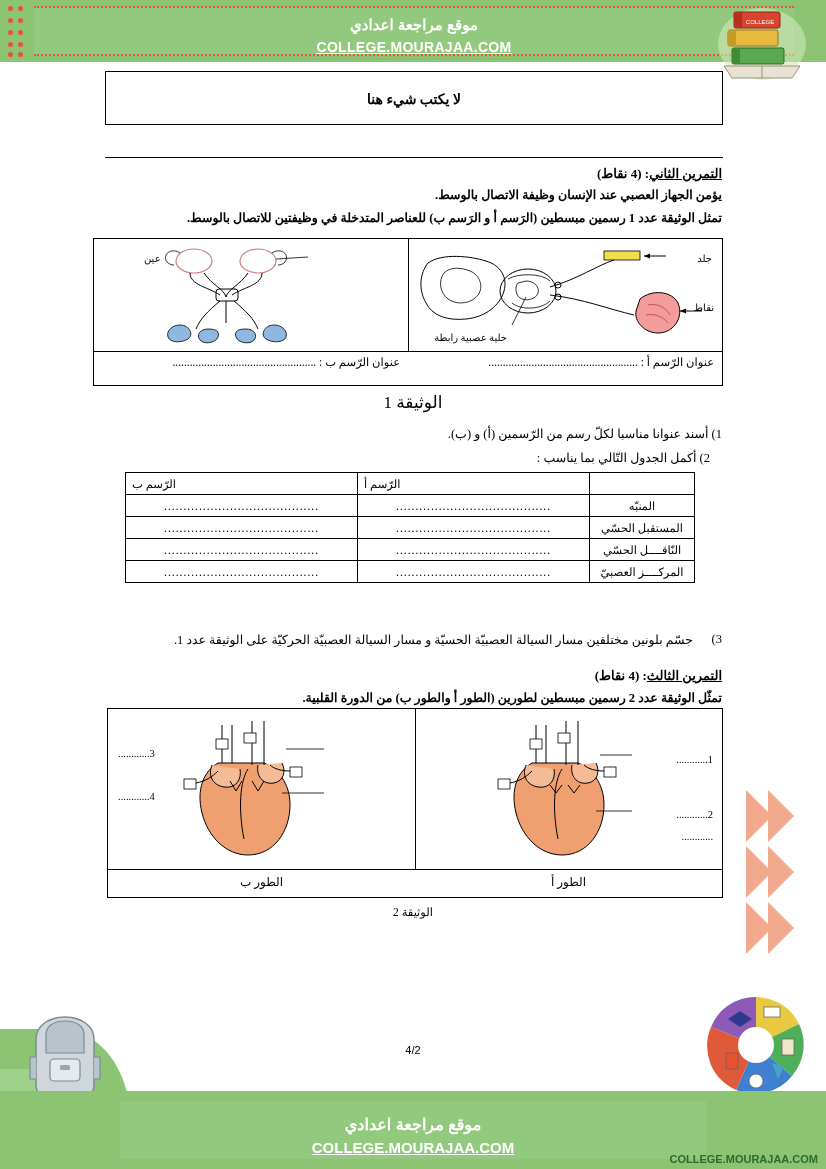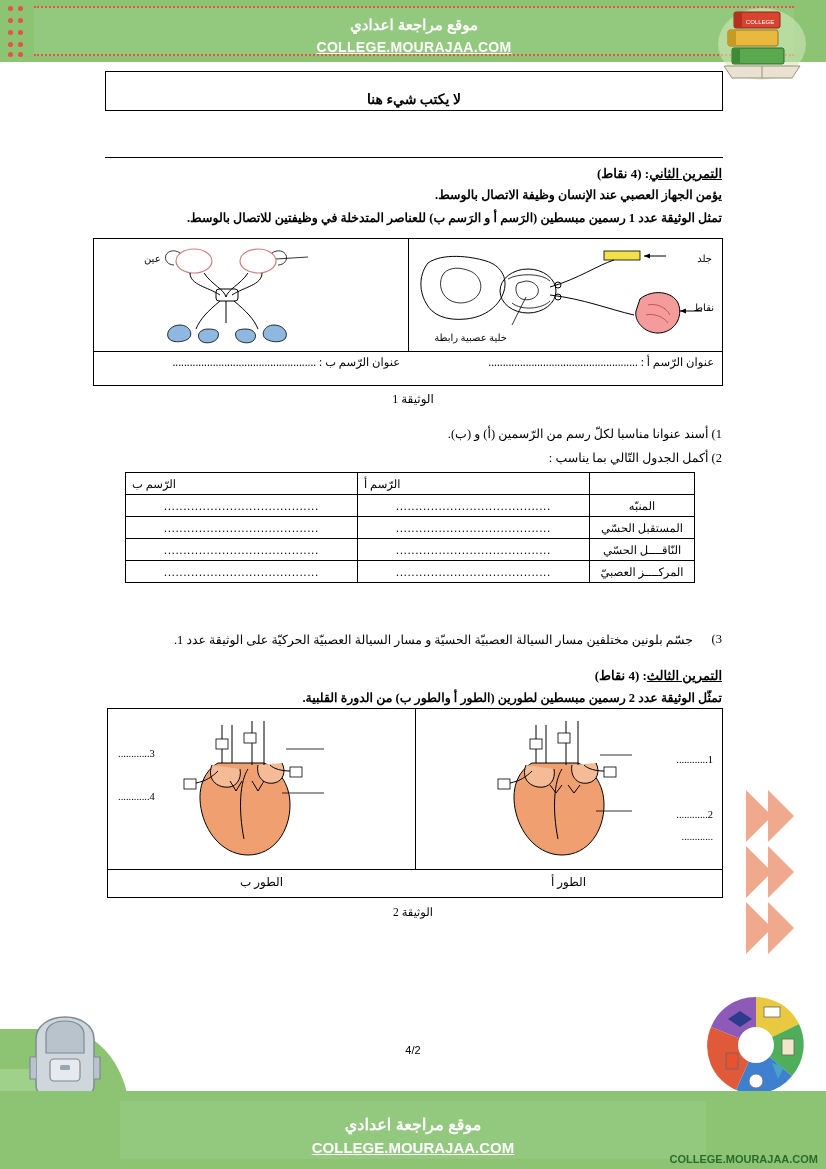--- a/index.html
+++ b/index.html
@@ -89,21 +89,21 @@
     border-left:26px solid #f0a98d;
   }
   
   .content {
     position:absolute; left:0; top:62px; width:826px; height:1010px;
     direction:rtl;
     font-family:"Liberation Serif", serif;
     color:#000;
   }
   .nowrite-box {
-    position:absolute; left:105px; top:9px; width:618px; height:40px;
+    position:absolute; left:105px; top:9px; width:618px; height:54px;
     border:1px solid #000; background:#fff;
   }
   .nowrite-box .t {
     position:absolute; left:0; right:0; top:19px; text-align:center;
     font-size:14px; font-weight:bold; direction:rtl;
   }
   .hr-line {
     position:absolute; left:105px; top:95px; width:618px; height:1px; background:#000;
   }
   .ex-title {
@@ -122,21 +122,21 @@
     position:absolute; left:50%; top:0; width:1px; height:112px; background:#000;
   }
   .doc1 .hsplit {
     position:absolute; left:0; top:112px; width:100%; height:1px; background:#000;
   }
   .doc1 .cap {
     position:absolute; top:116px; font-size:11.5px; direction:rtl;
   }
   .doc1-label {
     position:absolute; left:0; right:0; top:330px; text-align:center;
-    font-size:12px; direction:rtl;
+    font-size:17px; direction:rtl;
   }
   
   .q {
     position:absolute; direction:rtl; font-size:12.5px;
   }
   
   table.tbl {
     position:absolute; left:125px; top:410px; width:570px;
     border-collapse:collapse; direction:rtl; font-size:11.5px;
   }
@@ -281,21 +281,21 @@
         <line x1="168" y1="14" x2="200" y2="12" stroke="#000" stroke-width="0.8"></line>
       </svg>
       <div class="callout" style="left:50px; top:14px; font-size:10px;">عين</div>
 
       <div class="cap" style="right:8px;">عنوان الرّسم أ : ....................................................</div>
       <div class="cap" style="right:322px;">عنوان الرّسم ب : ..................................................</div>
     </div>
     <div class="doc1-label">الوثيقة 1</div>
 
     <div class="q" style="right:104px; top:364px;">1) أسند عنوانا مناسبا لكلّ رسم من الرّسمين (أ) و (ب).</div>
-    <div class="q" style="right:104px; top:388px;">2) أكمل الجدول التّالي بما يناسب :</div>
+    <div class="q" style="right:116px; top:388px;">2) أكمل الجدول التّالي بما يناسب :</div>
 
     <table class="tbl">
       <tbody>
           <tr>
         <th class="rowlab"></th>
         <th class="col-head">الرّسم أ</th>
         <th class="col-head">الرّسم ب</th>
       </tr>
       <tr>
         <td class="rowlab">المنبّه</td>

